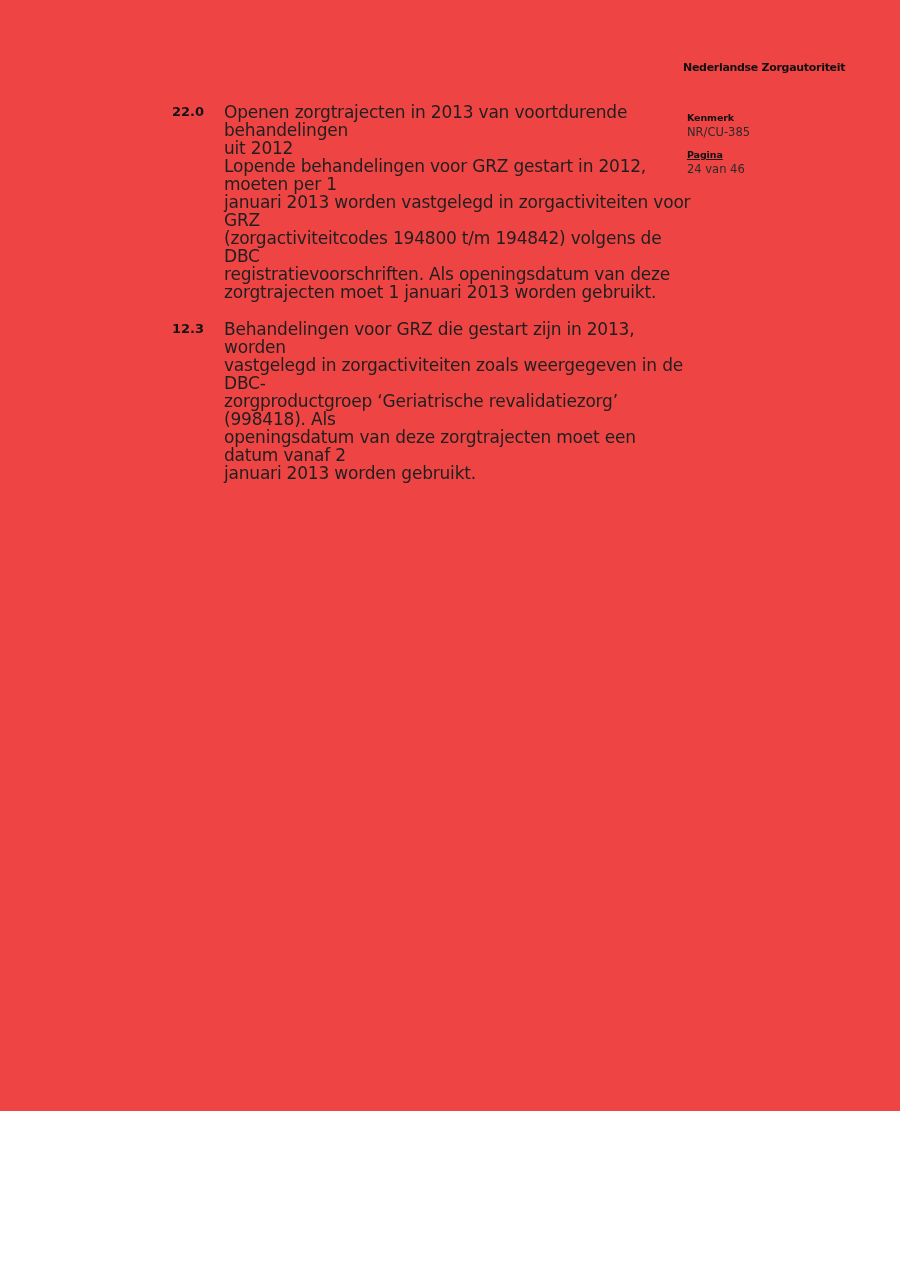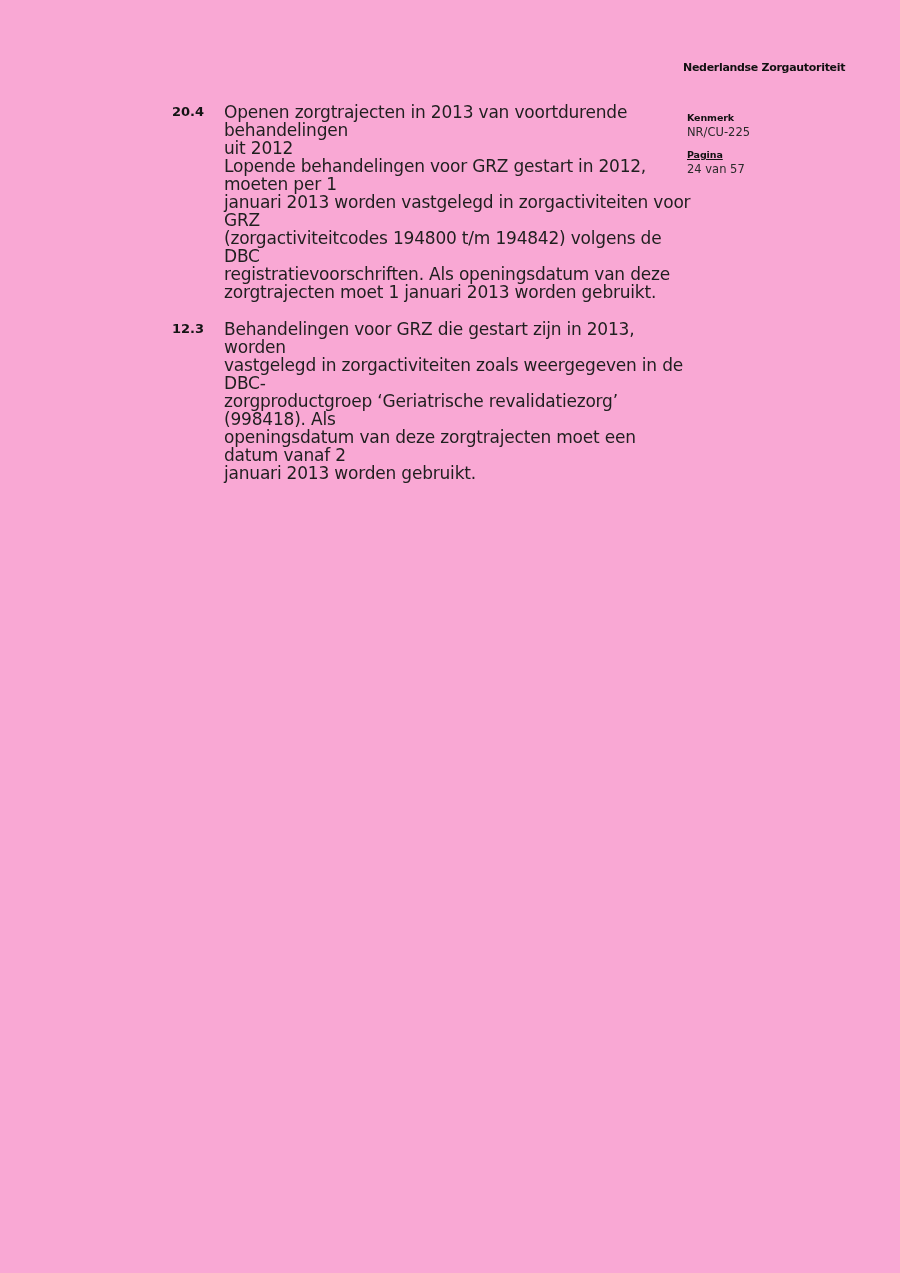--- a/index.html
+++ b/index.html
@@ -4,22 +4,22 @@
 <style>
   * { margin: 0; padding: 0; box-sizing: border-box; }
   html, body {
     width: 900px;
     background: #ffffff;
     font-family: "DejaVu Sans", "Liberation Sans", sans-serif;
   }
   .page {
     position: relative;
     width: 900px;
-    height: 1273px;
-    background: #f9a8d4;
+    height: 1111px;
+    background: #ef4444;
     overflow: hidden;
     color: #1f1f1f;
   }
   .doc-header {
     position: absolute;
     left: 683px;
     top: 61px;
     font-size: 11px;
     font-weight: bold;
     letter-spacing: -0.3px;
@@ -79,28 +79,28 @@
   }
 </style>
 </head>
 <body>
 
 <div class="page">
 
   <div class="doc-header">Nederlandse Zorgautoriteit</div>
 
   <div class="meta-label meta-kenmerk-label">Kenmerk</div>
-  <div class="meta-value meta-kenmerk-value">NR/CU-225</div>
+  <div class="meta-value meta-kenmerk-value">NR/CU-385</div>
   <div class="meta-label meta-pagina-label">Pagina</div>
-  <div class="meta-value meta-pagina-value">24 van 57</div>
+  <div class="meta-value meta-pagina-value">24 van 46</div>
 
   <div class="content">
 
     <section class="clause">
-      <div class="clause-number">20.4</div>
+      <div class="clause-number">22.0</div>
       <div class="clause-text">
         <div class="clause-heading">Openen zorgtrajecten in 2013 van voortdurende behandelingen
 uit 2012</div>
         <div class="clause-body">Lopende behandelingen voor GRZ gestart in 2012, moeten per 1
 januari 2013 worden vastgelegd in zorgactiviteiten voor GRZ
 (zorgactiviteitcodes 194800 t/m 194842) volgens de DBC
 registratievoorschriften. Als openingsdatum van deze
 zorgtrajecten moet 1 januari 2013 worden gebruikt.</div>
       </div>
     </section>

